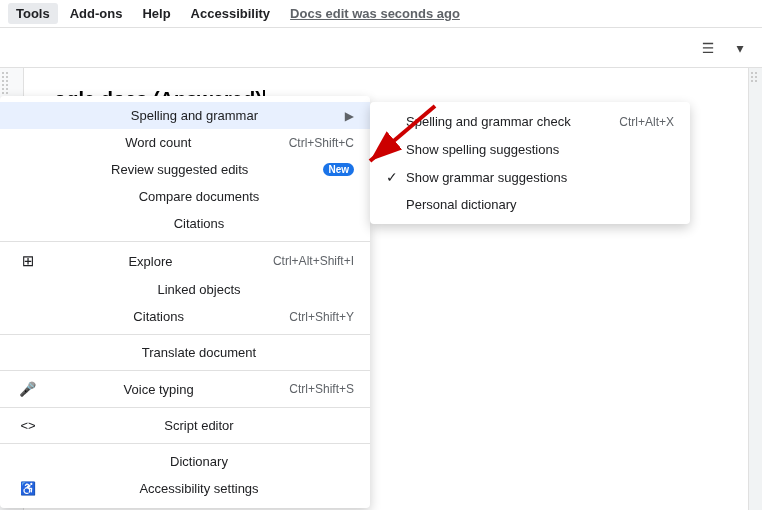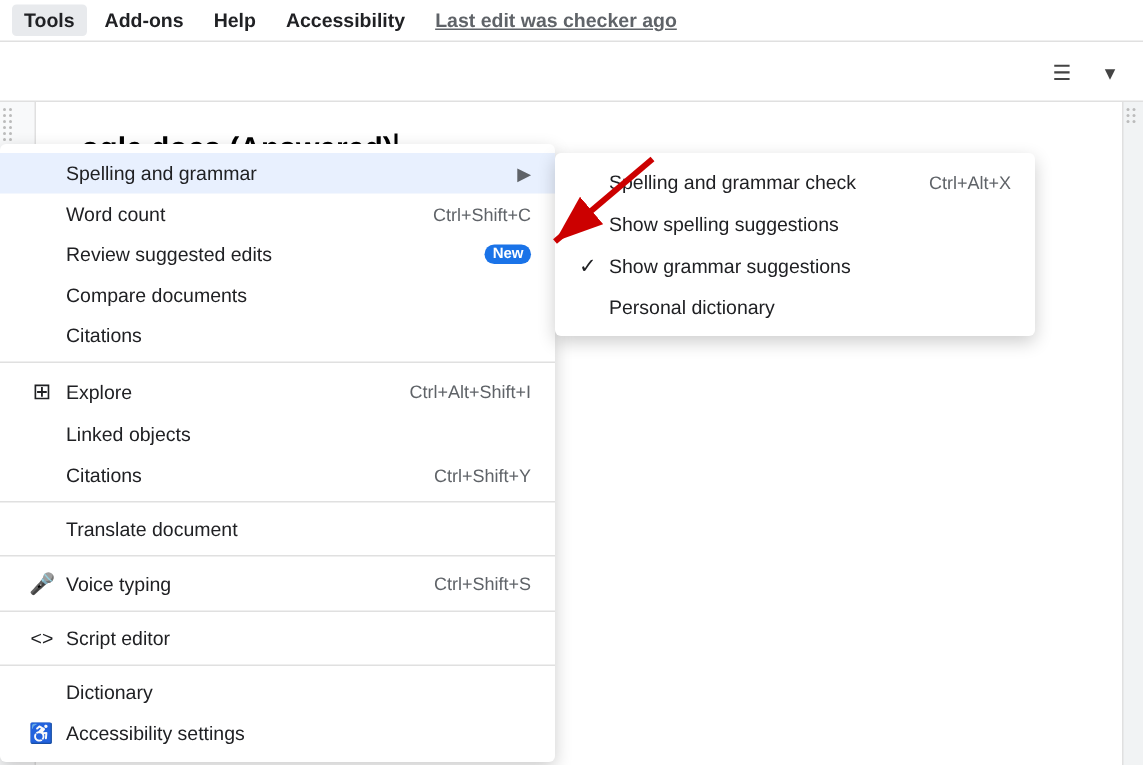--- a/index.html
+++ b/index.html
@@ -135,20 +135,21 @@
       align-items: center;
       padding: 6px 16px 6px 16px;
       cursor: pointer;
       position: relative;
       color: #202124;
     }
     .dropdown-item.active { background: #e8f0fe; }
     .dropdown-item .item-text {
       flex: 1;
       font-size: 13px;
+      text-align: center;
     }
     .dropdown-item .shortcut {
       color: #5f6368;
       font-size: 12px;
       margin-left: 16px;
     }
     .dropdown-item .arrow {
       color: #5f6368;
       font-size: 12px;
     }
@@ -246,21 +247,21 @@
     }
   </style>
 </head>
 <body>
 
 <div class="menu-bar">
   <span class="menu-item active">Tools</span>
   <span class="menu-item">Add-ons</span>
   <span class="menu-item">Help</span>
   <span class="menu-item">Accessibility</span>
-  <span class="last-edit">Last edit was checker ago</span>
+  <span class="last-edit">Docs edit was seconds ago</span>
 </div>
 
 <div class="toolbar">
   <div class="toolbar-right">
     <div class="toolbar-btn">
       <span>☰</span>
     </div>
     <div class="toolbar-btn">
       <span>▾</span>
     </div>

